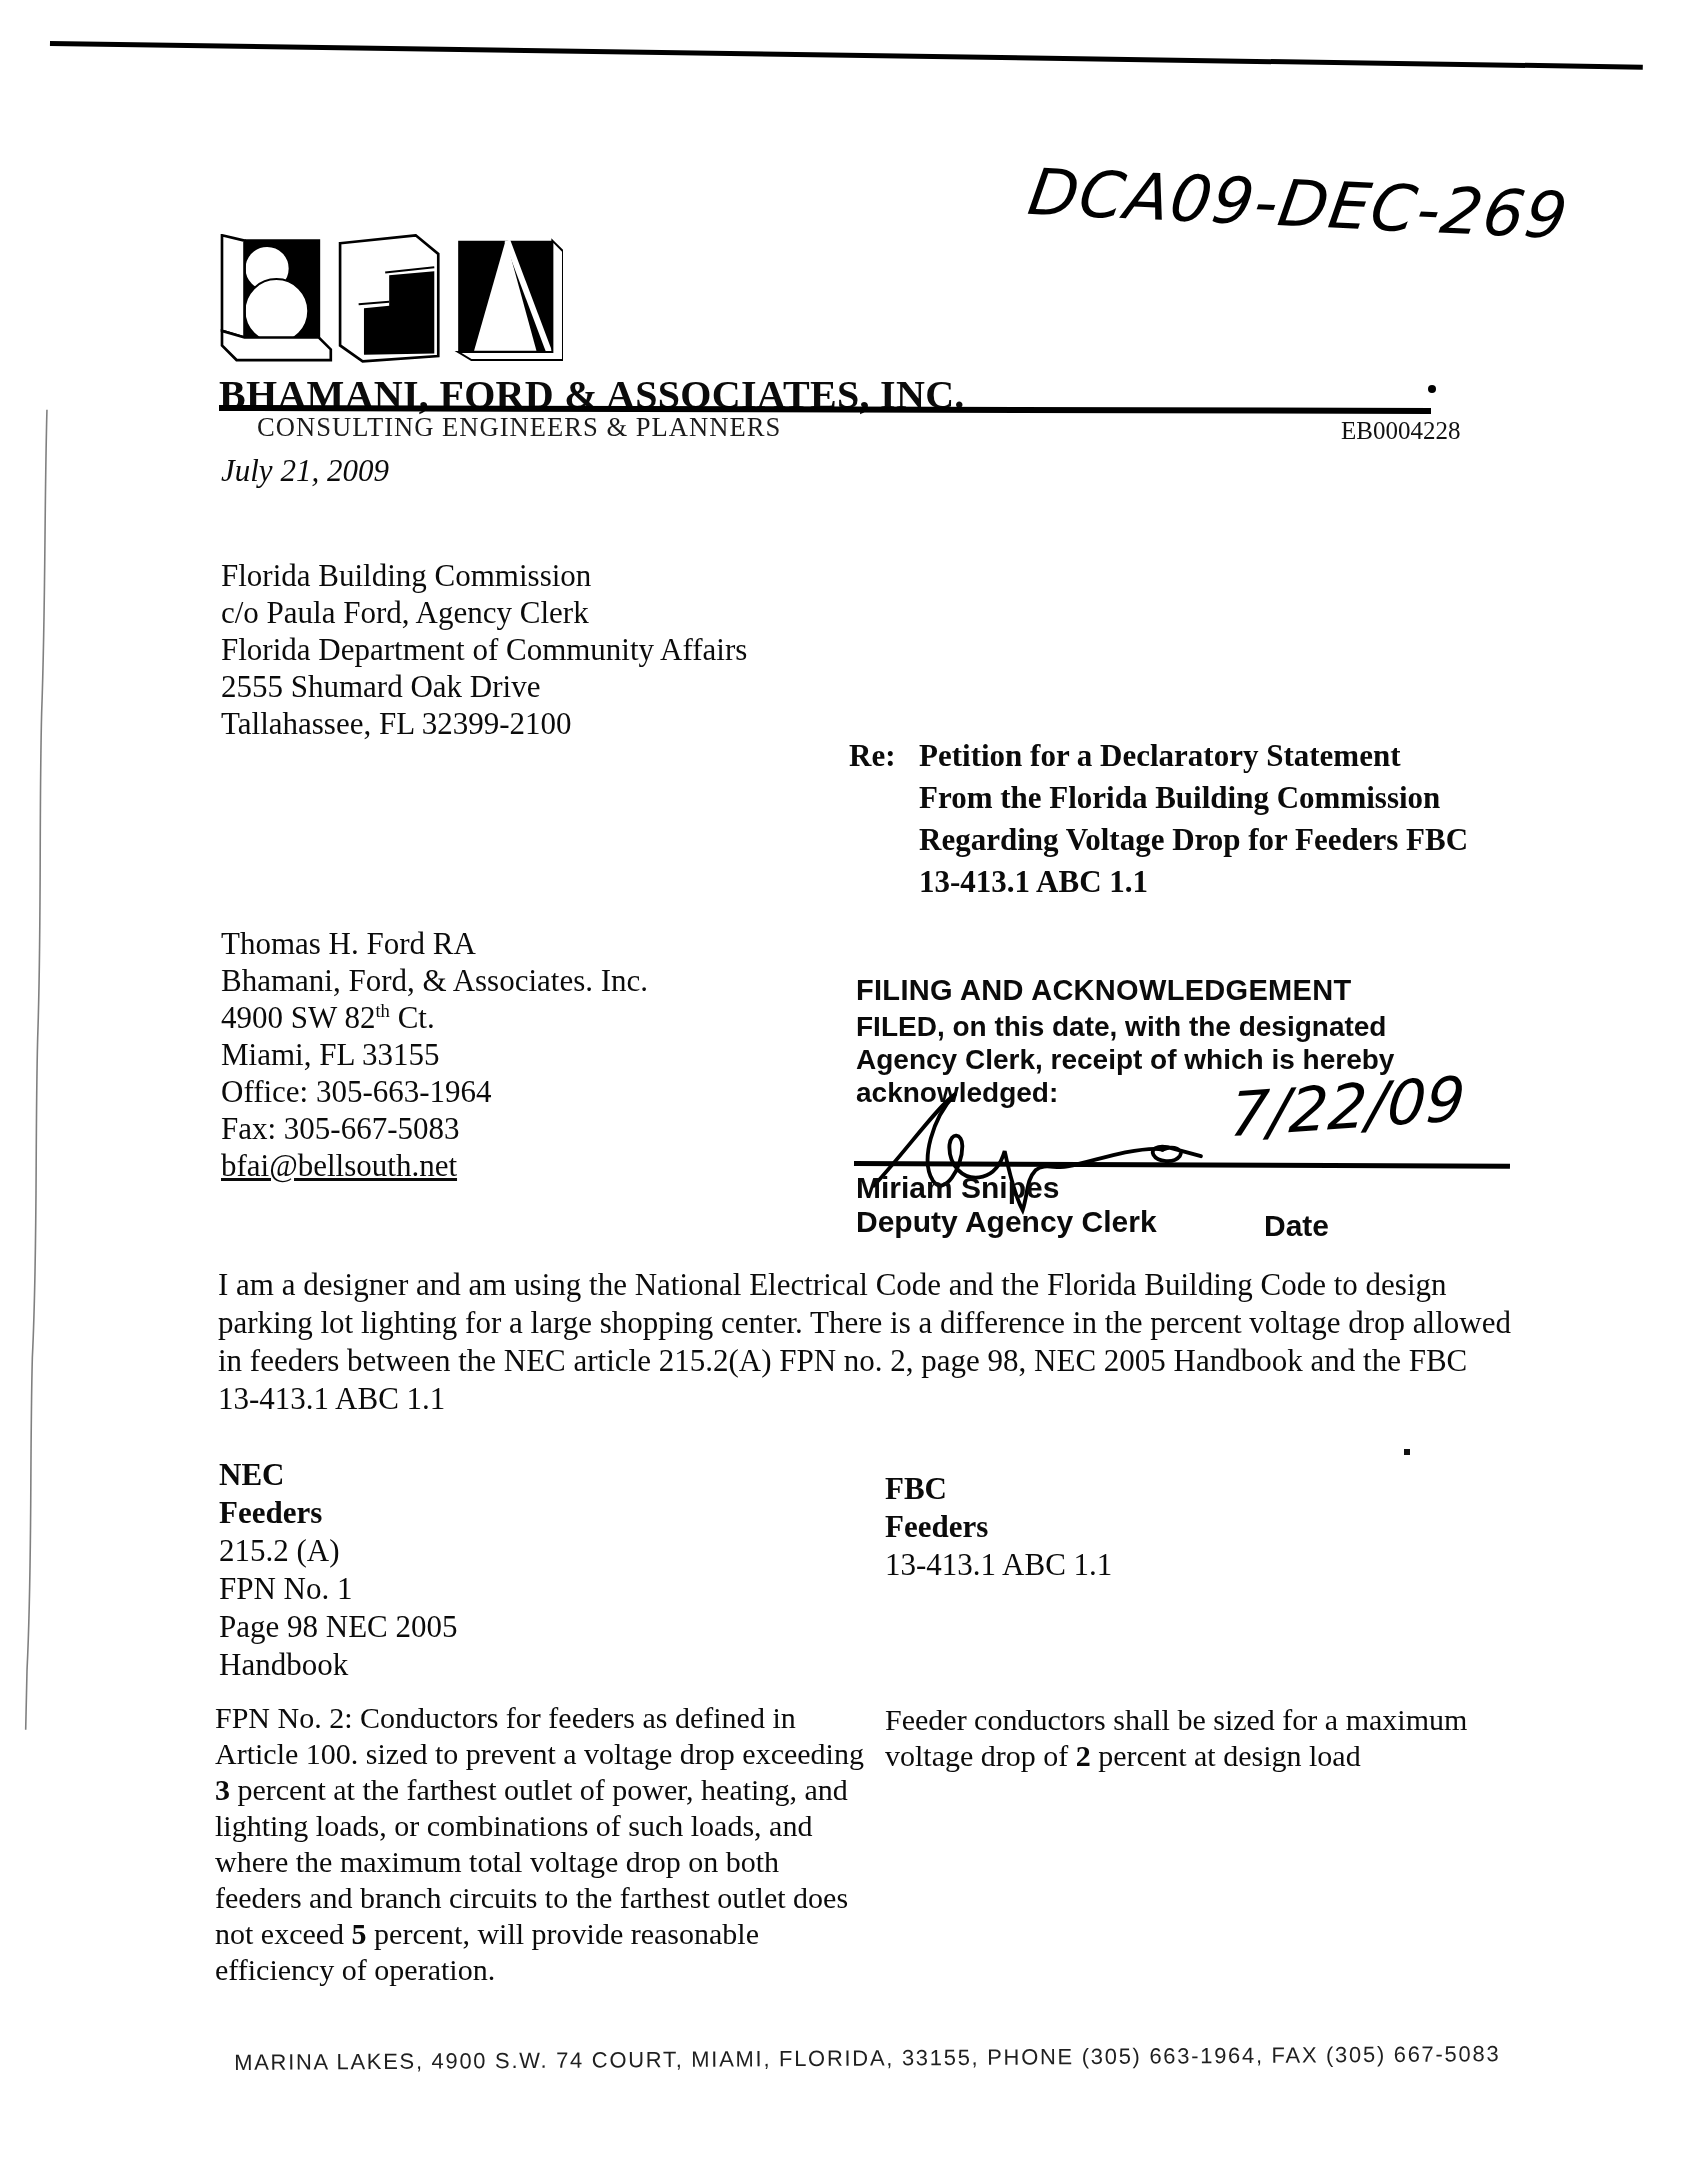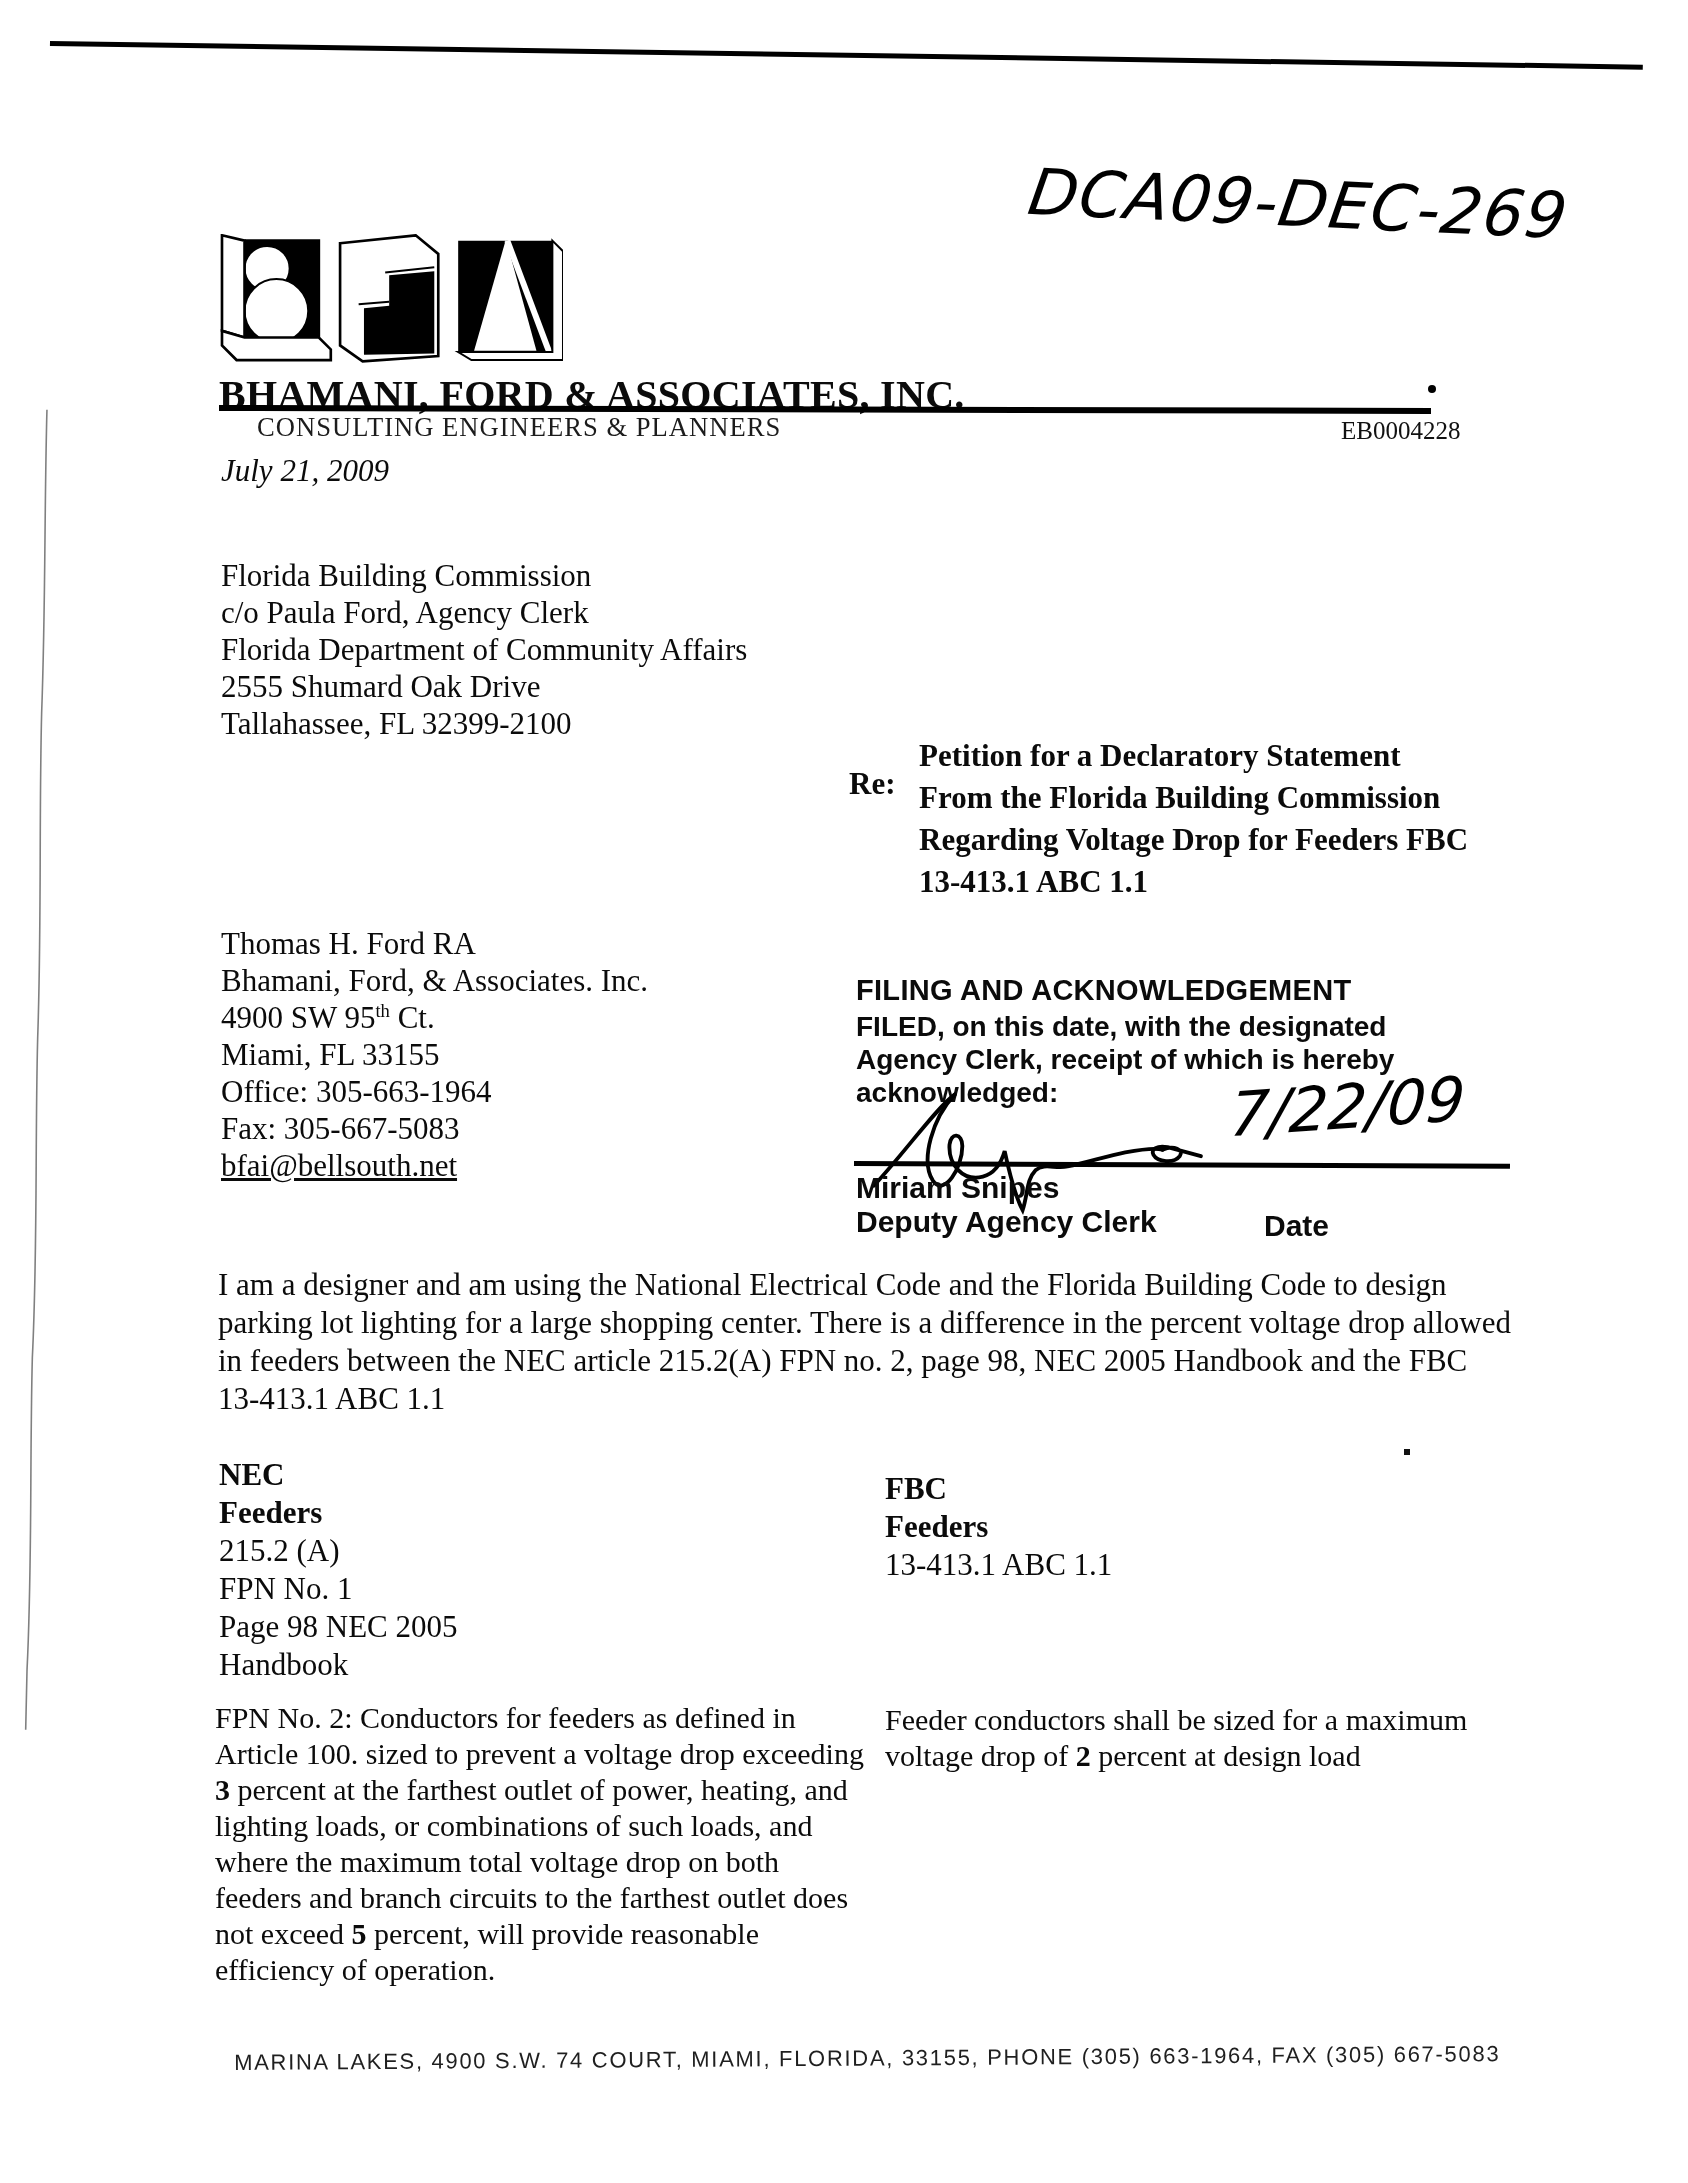--- a/index.html
+++ b/index.html
@@ -22,21 +22,21 @@
   .tagline{left:221px;top:412px;font-size:26.6px;letter-spacing:1px;color:#1c1c1c;white-space:nowrap;margin-left:36px;}
   .license{left:1341px;top:417px;font-size:25px;color:#111;}
   
   .serifline{font-size:31px;line-height:37px;white-space:nowrap;}
   .letter-date{left:221px;top:452px;font-style:italic;}
   .recipient{left:221px;top:557px;}
   .sender{left:221px;top:925px;line-height:38px;}
   .sender a, .email{ text-decoration:underline;color:#0b0b0b;}
   sup{font-size:60%;vertical-align:super;line-height:0;}
   .re-block{left:849px;top:735px;display:flex;font-weight:bold;font-size:31px;line-height:42px;}
-  .re-label{width:70px;margin-top:28px;}
+  .re-label{width:70px;}
   .re-lines{white-space:nowrap;}
   .body-par{left:218px;top:1266px;width:1296px;font-size:31px;line-height:38px;text-align:left;}
   
   .sans{font-family:"Liberation Sans","DejaVu Sans",sans-serif;}
   .stamp-title{left:856px;top:974px;font-size:29px;font-weight:700;letter-spacing:0.3px;white-space:nowrap;}
   .stamp-lines{left:856px;top:1010px;font-size:28px;font-weight:700;line-height:33px;white-space:nowrap;}
   .sig-rule{left:854px;top:1161px;width:656px;height:5.3px;background:#000;transform:rotate(0.25deg);transform-origin:left top;}
   .signer-name{left:856px;top:1171px;font-size:30px;font-weight:700;}
   .date-label{left:1264px;top:1209px;font-size:30px;font-weight:700;}
   .signer-title{left:856px;top:1205px;font-size:30px;font-weight:700;}
@@ -108,21 +108,21 @@
       <div>Petition for a Declaratory Statement</div>
       <div>From the Florida Building Commission</div>
       <div>Regarding Voltage Drop for Feeders FBC</div>
       <div>13-413.1 ABC 1.1</div>
     </div>
   </div>
 
   <div class="abs sender">
     <div class="serifline">Thomas H. Ford RA</div>
     <div class="serifline">Bhamani, Ford, &amp; Associates. Inc.</div>
-    <div class="serifline"><span>4900 SW 95</span><sup>th</sup><span> Ct.</span></div>
+    <div class="serifline"><span>4900 SW 82</span><sup>th</sup><span> Ct.</span></div>
     <div class="serifline">Miami, FL 33155</div>
     <div class="serifline">Office: 305-663-1964</div>
     <div class="serifline">Fax: 305-667-5083</div>
     <div class="serifline email">bfai@bellsouth.net</div>
   </div>
 
   <div class="abs sans stamp-title">FILING AND ACKNOWLEDGEMENT</div>
   <div class="abs sans stamp-lines">
     <div>FILED, on this date, with the designated</div>
     <div>Agency Clerk, receipt of which is hereby</div>

